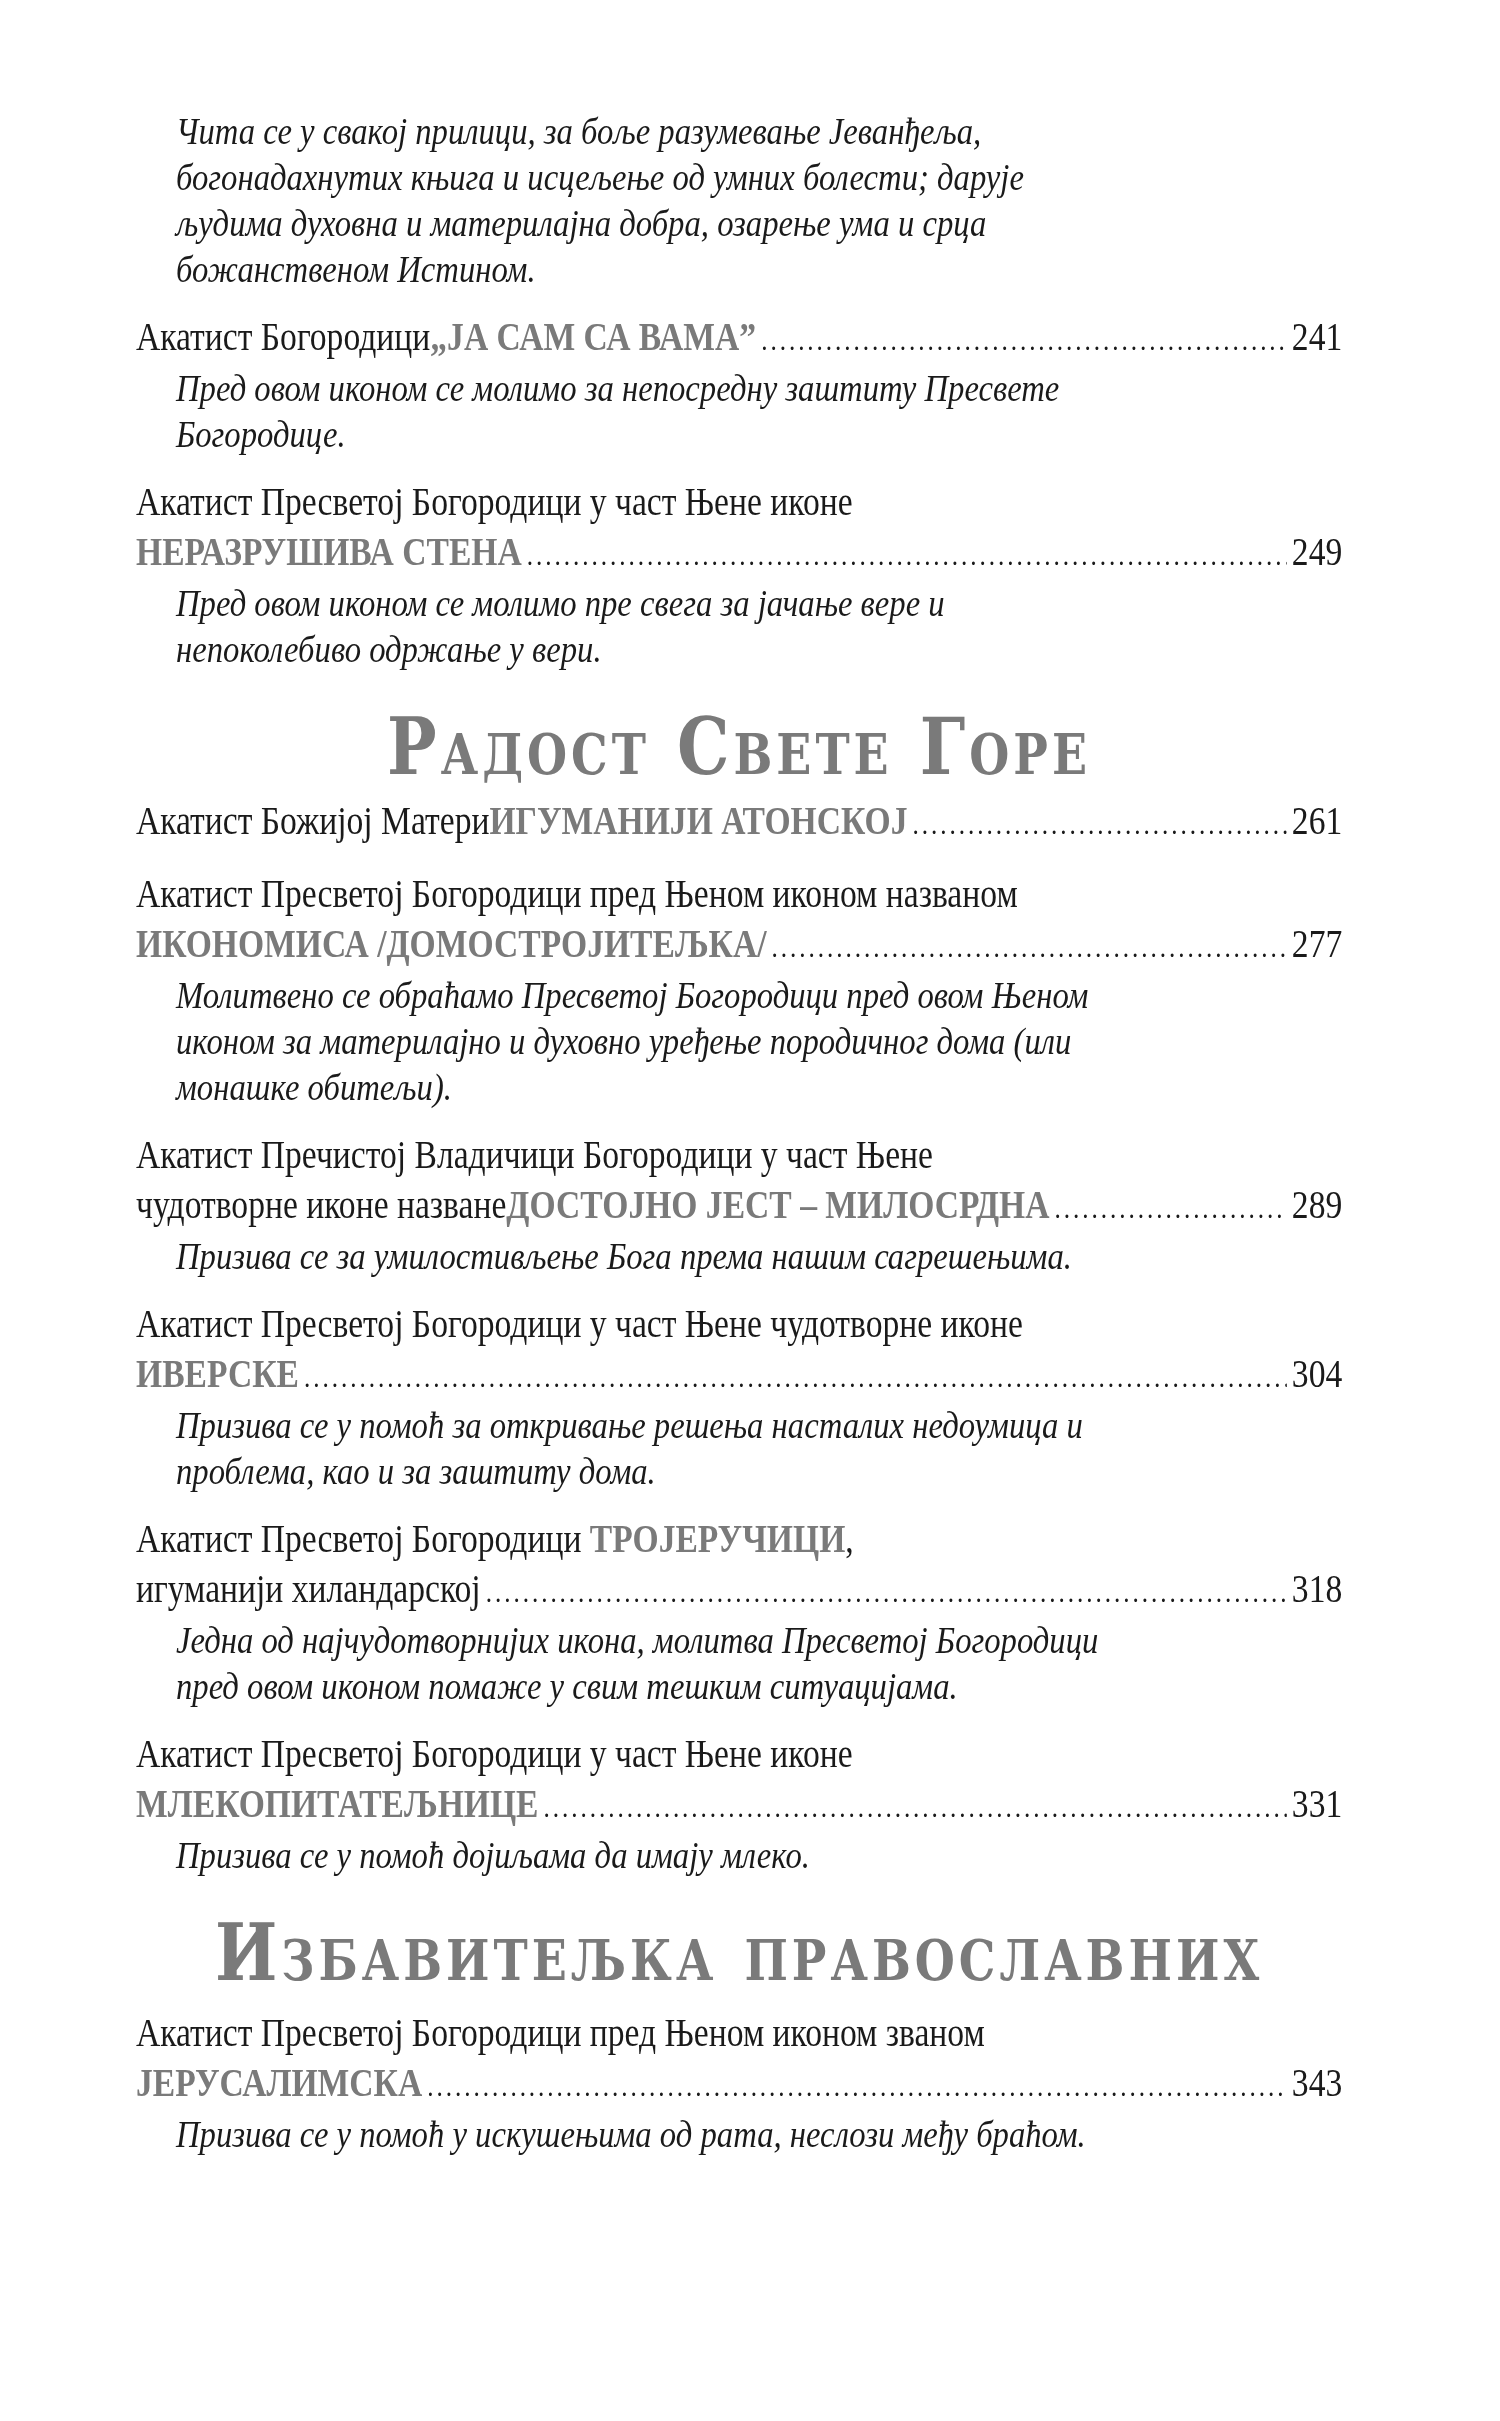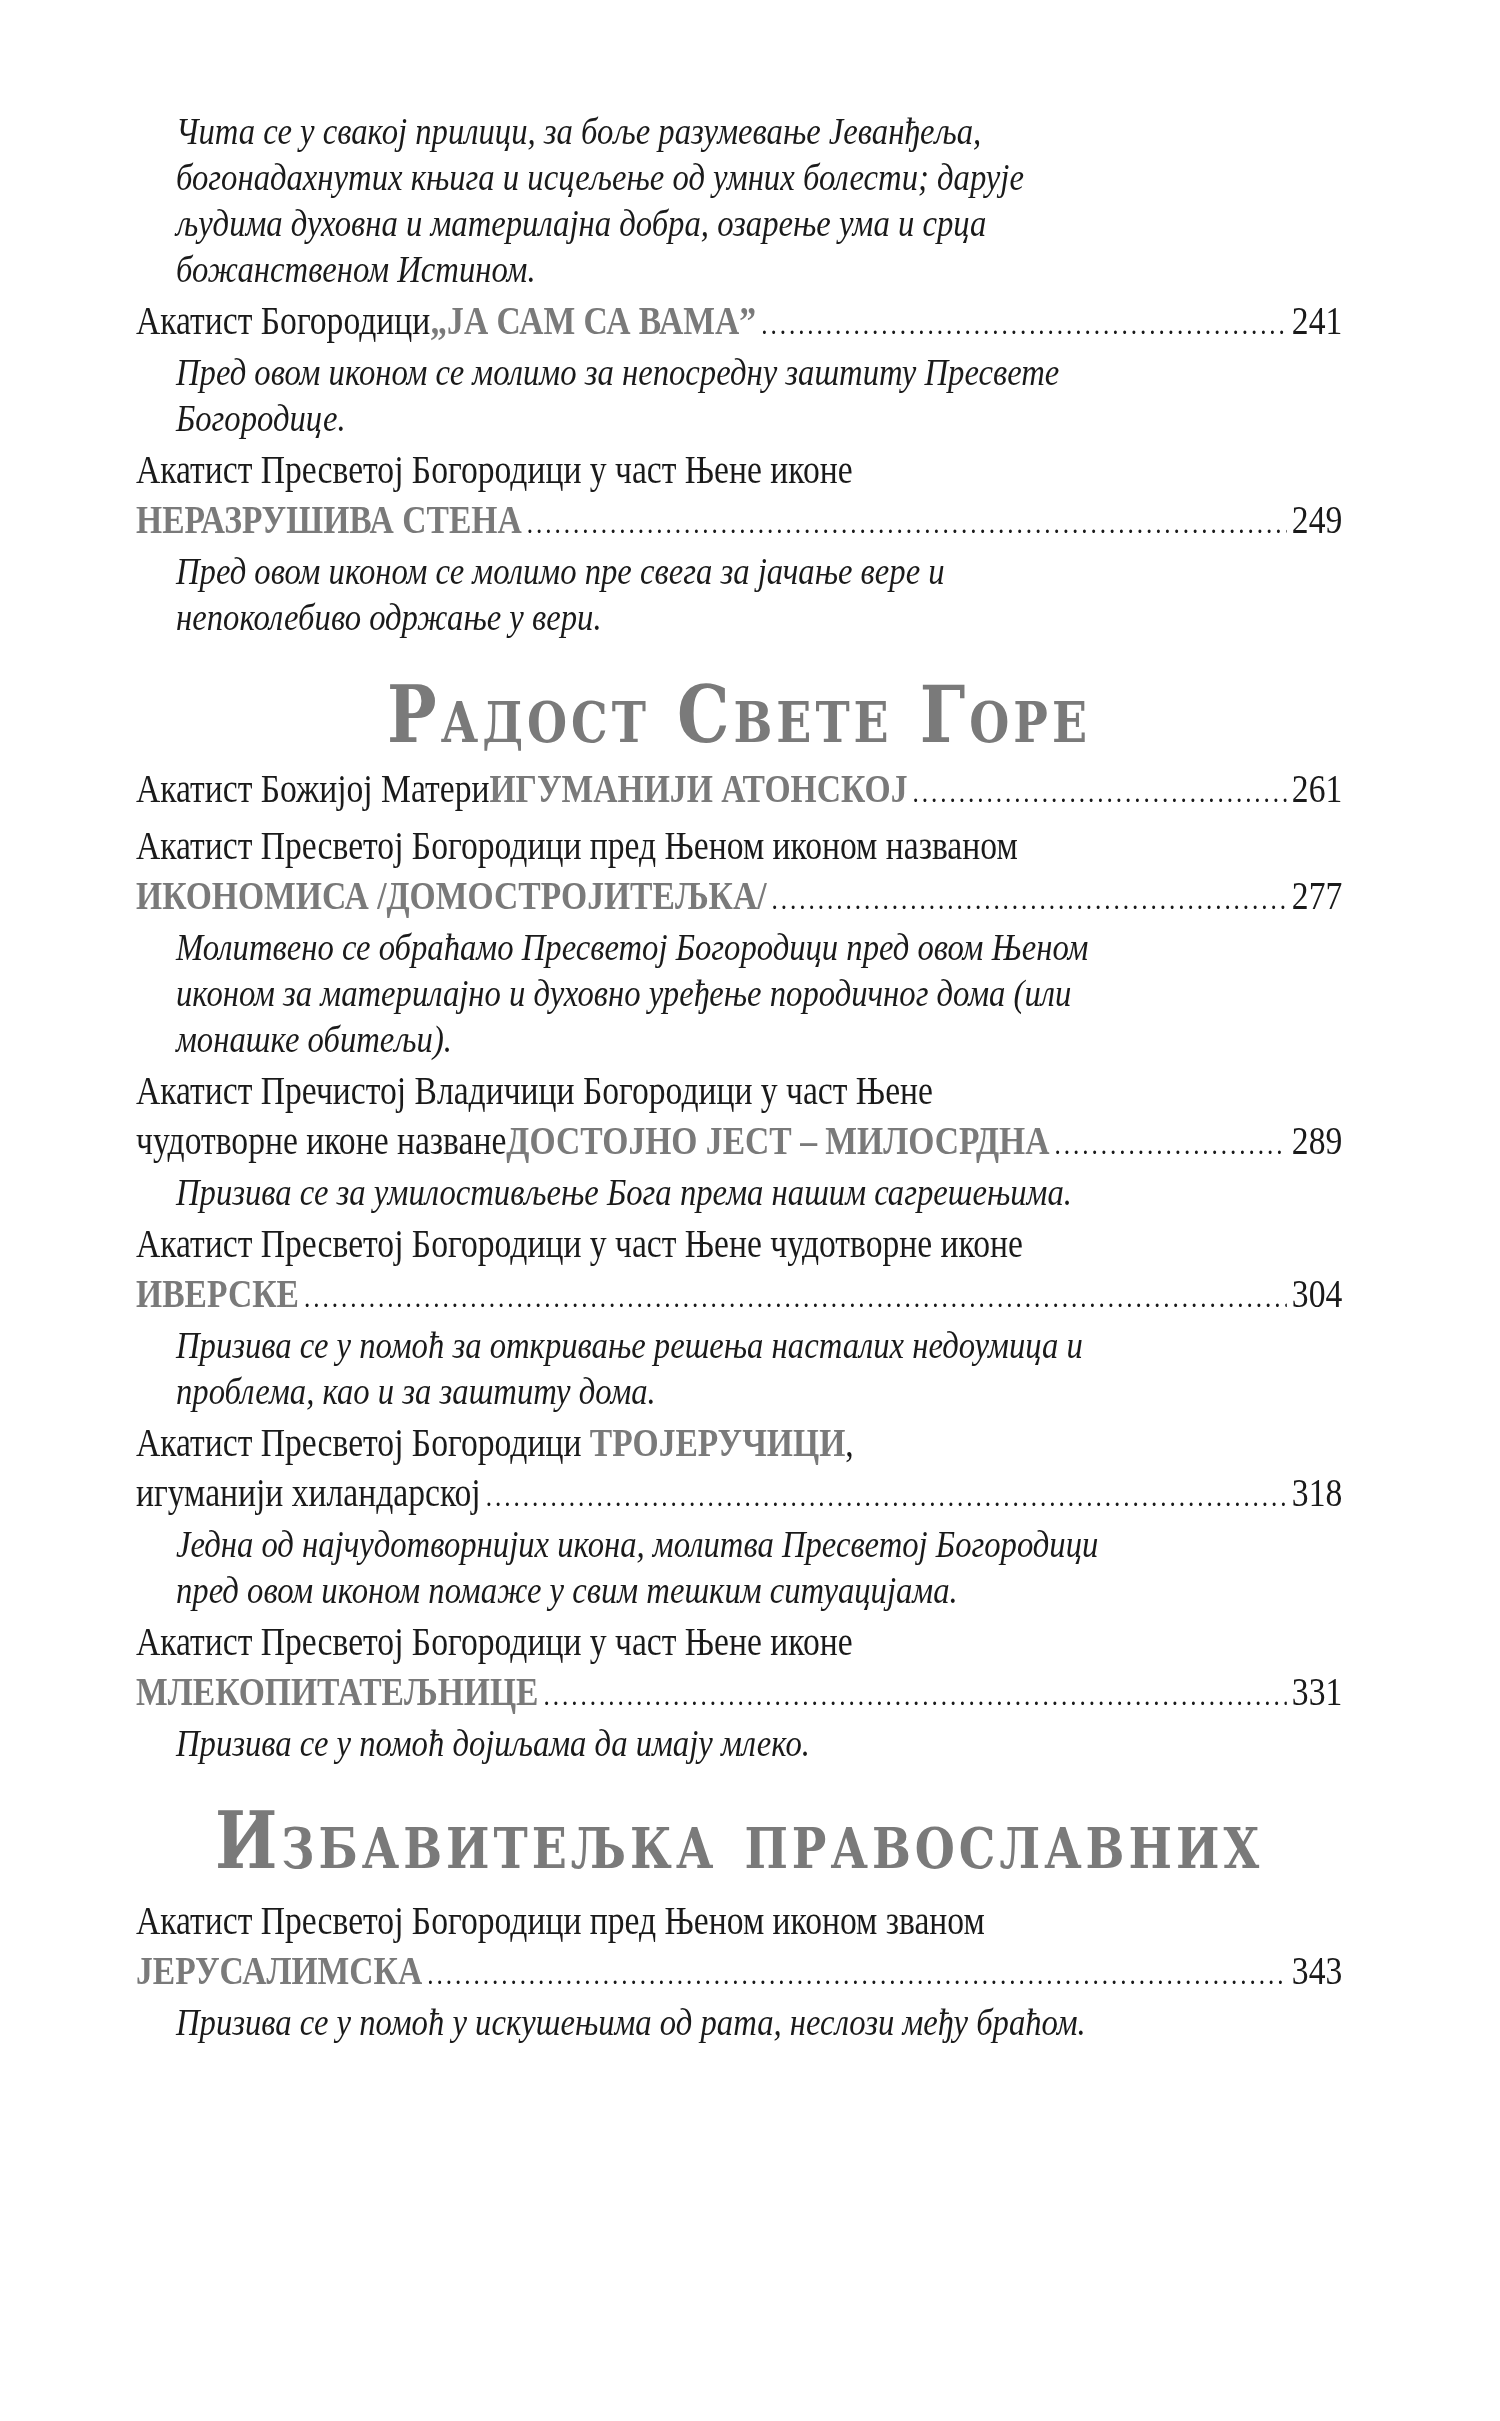--- a/index.html
+++ b/index.html
@@ -6,21 +6,21 @@
   body { width: 1500px; height: 2421px; position: relative; overflow: hidden; }
   .page {
     position: absolute; left: 136px; top: 108px; width: 1206px;
     font-family: "Liberation Serif", serif; color: #1a1a1a;
   }
   .desc {
     font-style: italic; font-size: 38px; line-height: 46px;
     margin-left: 40px; transform: scaleX(0.86); transform-origin: left;
     width: 1350px; white-space: normal;
   }
-  .entry { margin-top: 4px; }
+  .entry { margin-top: 20px; }
   .title-line {
     font-size: 40px; line-height: 50px; transform: scaleX(0.84); transform-origin: left;
     width: 1436px; white-space: nowrap;
   }
   .toc-line {
     display: flex; align-items: baseline; font-size: 40px; line-height: 50px;
     transform: scaleX(0.84); transform-origin: left; width: 1436px; white-space: nowrap;
   }
   .hl { color: #7a7a7a; font-weight: bold; }
   .dots {

